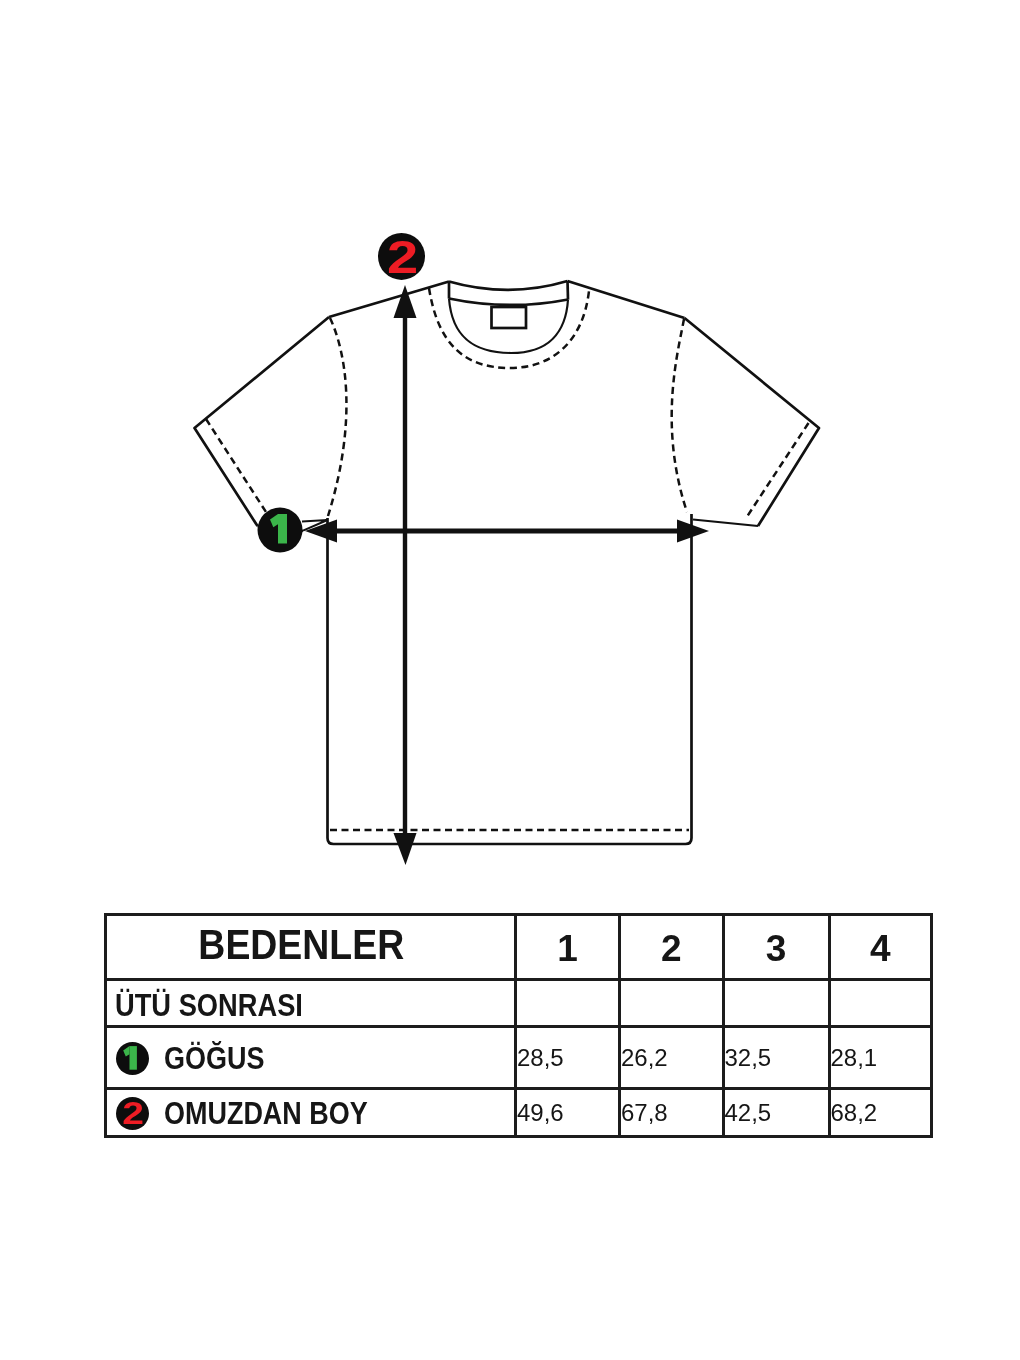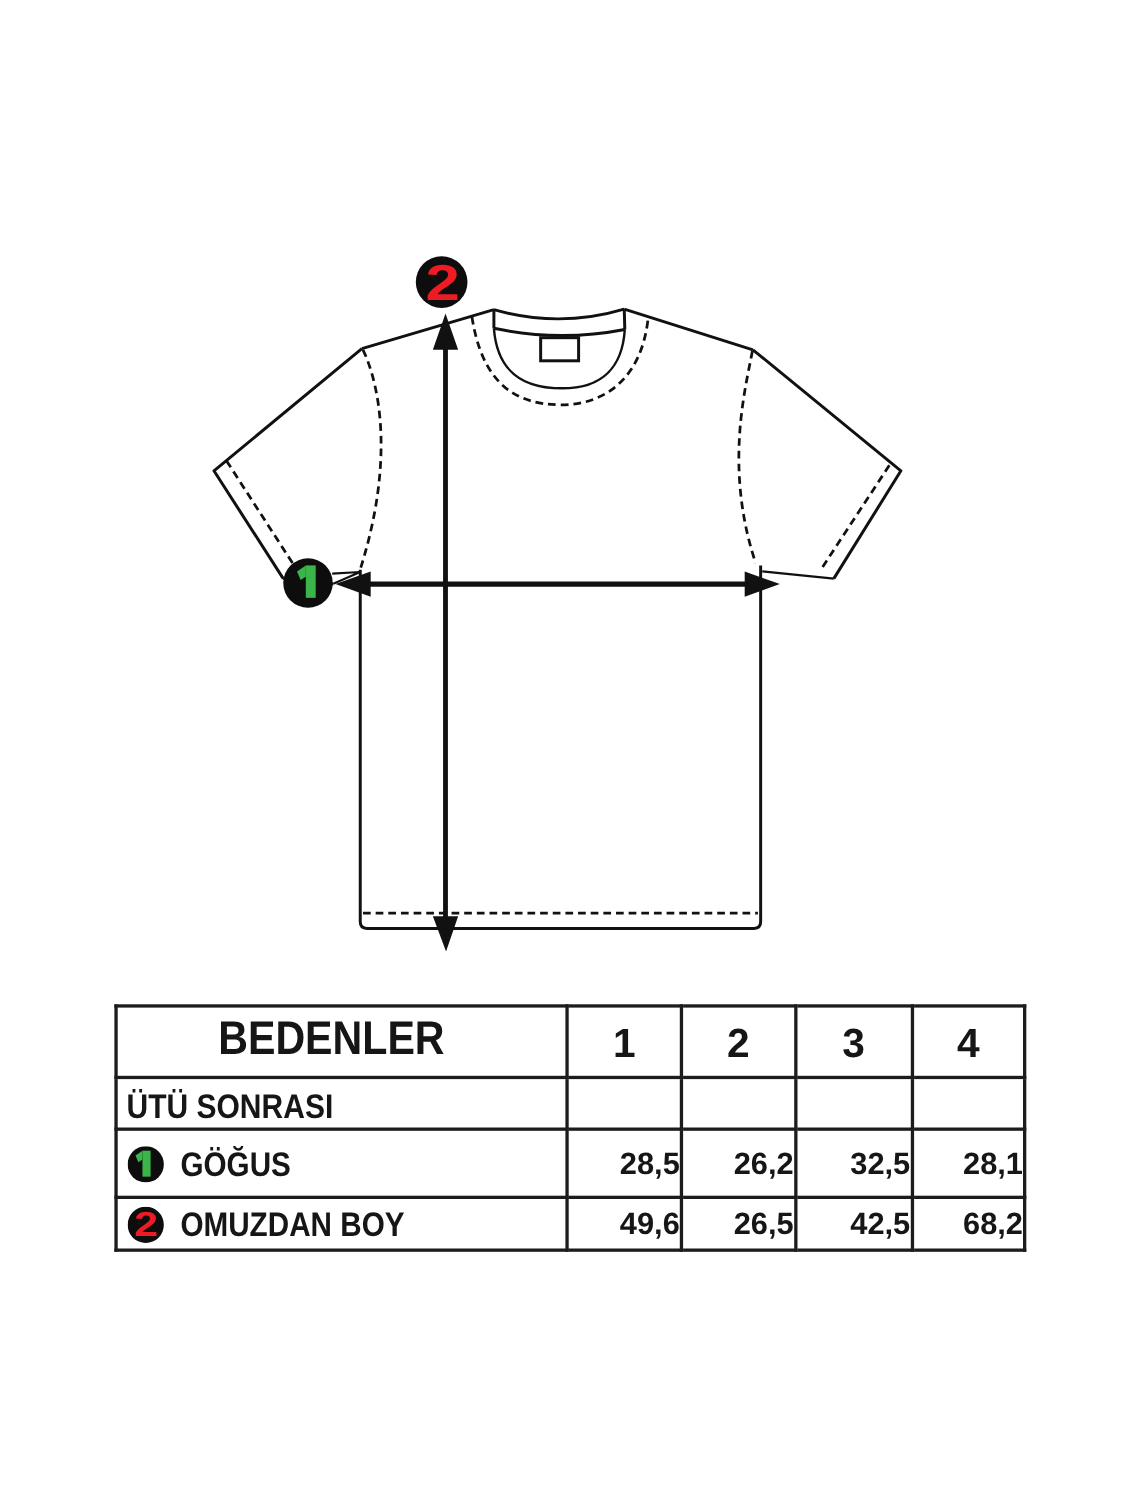--- a/index.html
+++ b/index.html
@@ -8,21 +8,21 @@
   #tbl{position:absolute;left:104px;top:913px;border-collapse:collapse;table-layout:fixed;}
   #tbl td{border:3px solid #1c1c1c;padding:0;color:#161616;vertical-align:middle;}
   .hdr{font-size:43px;font-weight:bold;text-align:center;}
   .hdr span{display:inline-block;transform:scaleX(0.87);position:relative;left:-9px;top:-2px;}
   .num{font-size:37px;font-weight:bold;text-align:center;}
   .num span{display:inline-block;position:relative;top:2px;}
   .lbl{font-size:31px;font-weight:bold;text-align:left;}
   .lt{display:inline-block;transform:scaleX(0.87);transform-origin:left center;vertical-align:middle;position:relative;top:1px;}
   #tbl td.pad{padding-left:8px;}
   .pad .lt{transform:scaleX(0.88);top:2px;}
-  .val{font-size:28px;font-weight:bold;text-align:right;}
+  .val{font-size:24px;font-weight:normal;text-align:left;}
   .mks{vertical-align:middle;margin-left:9px;margin-right:15px;}
 </style>
 </head>
 <body>
 <svg id="shirt" width="1020" height="913" viewBox="0 0 1020 913" fill="none">
 
   <path d="M449,281.5 L329,317" stroke="#111" stroke-width="2.7"></path>
   <path d="M567.5,281 L684.5,318" stroke="#111" stroke-width="2.7"></path>
 
   <path d="M329,317 L194.5,428 L257.5,526" stroke="#111" stroke-width="2.7" stroke-linejoin="round"></path>
@@ -105,18 +105,18 @@
         <td class="val">26,2</td>
         <td class="val">32,5</td>
         <td class="val">28,1</td>
   </tr>
   <tr style="height:48px">
     <td class="lbl"><svg class="mks" width="33" height="33" viewBox="0 0 33 33">
             <circle cx="16.5" cy="16.5" r="16.5" fill="#0d0d0d"></circle>
             <text transform="translate(17,26.9) scale(1.24,1)" text-anchor="middle" font-size="31.5" font-weight="bold" fill="#ed1c24">2</text>
           </svg><span class="lt">OMUZDAN BOY</span></td>
         <td class="val">49,6</td>
-        <td class="val">26,5</td>
+        <td class="val">67,8</td>
         <td class="val">42,5</td>
         <td class="val">68,2</td>
   </tr>
 </tbody>
   </table>
 
 </body></html>

